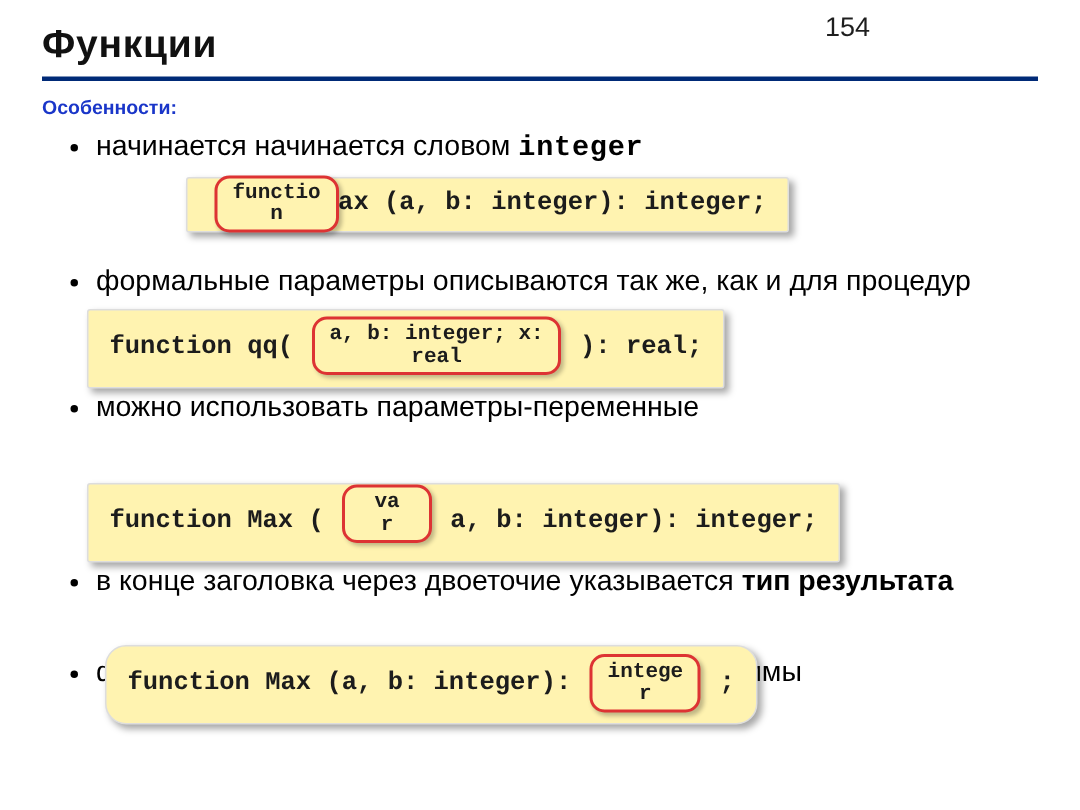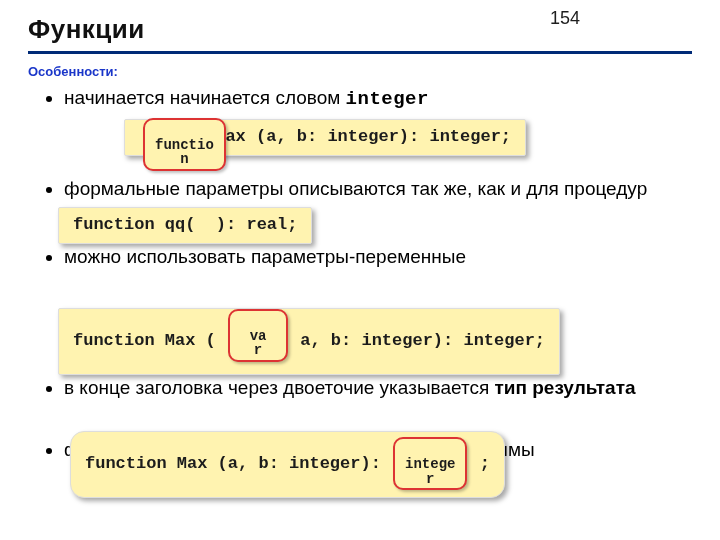--- a/index.html
+++ b/index.html
@@ -70,21 +70,21 @@
     color: #1c1c1c;
     white-space: pre;
     margin: 4px 0 14px 36px;
     position: relative;
   }
   .highlight {
     display: inline-block;
     background: #fff3b0;
     border: 2px solid #d33;
     border-radius: 10px;
-    padding: 18px 10px 2px 10px;
+    padding: 3px 10px 2px 10px;
     margin: 0 2px;
     color: #1c1c1c;
     text-align: center;
     line-height: 1.05;
     min-width: 36px;
     box-shadow: 2px 2px 3px rgba(0,0,0,0.25);
     font-family: "Courier New", monospace;
     font-weight: bold;
     font-size: 14px;
   }
@@ -118,20 +118,22 @@
         <span class="highlight hl-abs" style="left:16px; top:-2px;">functio
 n</span>
       </div>
     </li>
 
     <li class="li-wrap">
       <span>формальные параметры описываются так же, как и для процедур</span>
       <div style="height:2px"></div>
       <div class="codebox" style="margin-left:-6px;">
         <span>function qq( </span>
+        <span class="highlight" style="position:relative; top:-2px;">a, b: integer; x:
+real</span>
         <span> ): real;</span>
       </div>
     </li>
 
     <li class="li-wrap" style="margin-top:-20px;">
       <span>можно использовать параметры-переменные</span>
       <div style="height:2px"></div>
       <div class="codebox" style="margin-left:-6px;margin-top:36px;">
         <span>function Max ( </span>
         <span class="highlight" style="position:relative; top:-6px;">va

